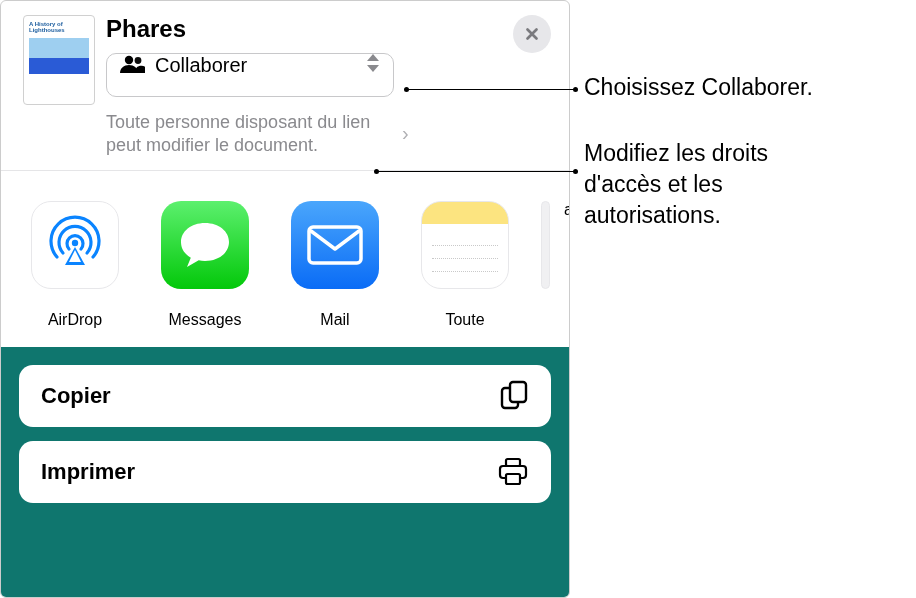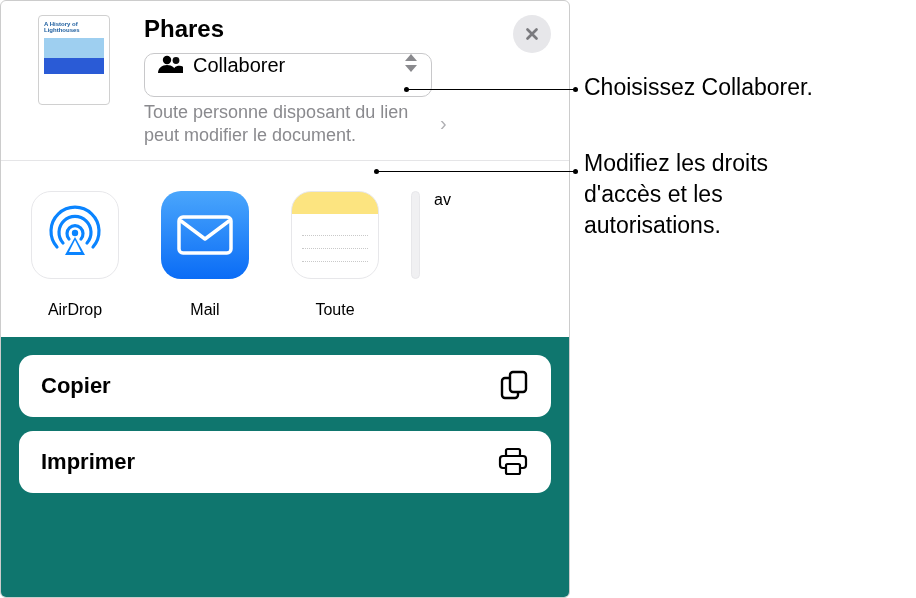--- a/index.html
+++ b/index.html
@@ -22,22 +22,22 @@
     }
     .annotations {
       flex: 1;
       position: relative;
       padding: 0 10px;
     }
 
     
     .hdr {
       display: flex;
-      padding: 14px 18px 14px 37px;
-      gap: 34px;
+      padding: 14px 18px 14px 22px;
+      gap: 11px;
       border-bottom: 1px solid #e5e5e7;
     }
     .thumb {
       width: 72px;
       height: 90px;
       border: 1px solid #d0d0d0;
       border-radius: 4px;
       background: #fff;
       flex-shrink: 0;
       padding: 5px 5px;
@@ -81,21 +81,21 @@
       border-bottom: 7px solid #8a8a8e;
     }
     .caret-dn {
       border-left: 6px solid transparent;
       border-right: 6px solid transparent;
       border-top: 7px solid #8a8a8e;
       margin-top: 2px;
     }
     .chev-col { display:flex; flex-direction:column; align-items:center; gap:2px; }
     .perm {
-      margin-top: 4px;
+      margin-top: 14px;
       font-size: 18px;
       line-height: 1.25;
       color: #8a8a8e;
       cursor: pointer;
       display: flex;
       align-items: center;
       gap: 4px;
     }
     .perm .chv {
       font-size: 20px;
@@ -246,20 +246,28 @@
             <path d="M26 36a8 8 0 1 1 12 0"></path>
           </g>
           <circle cx="32" cy="30" r="3.2" fill="#0a84ff"></circle>
           <path d="M32 34l-10 18h20z" fill="#0a84ff"></path>
           <path d="M32 37l-6 12h12z" fill="#fff"></path>
         </svg>
       </div>
       <div class="app-label">AirDrop</div>
     </div>
 
+    <div class="app">
+      <div class="tile tile-msg">
+        <svg width="60" height="56" viewBox="0 0 60 56">
+          <path d="M30 6c14 0 24 8.5 24 19S44 44 30 44c-2.2 0-4.3-.2-6.3-.7L12 50l3.8-9.3C9.3 36.8 6 31.4 6 25 6 14.5 16 6 30 6z" fill="#fff"></path>
+        </svg>
+      </div>
+      <div class="app-label">Messages</div>
+    </div>
 
     <div class="app">
       <div class="tile tile-mail">
         <svg width="60" height="44" viewBox="0 0 60 44">
           <rect x="4" y="4" width="52" height="36" rx="4" fill="none" stroke="#fff" stroke-width="3.5"></rect>
           <path d="M6 8l24 18L54 8" fill="none" stroke="#fff" stroke-width="3.5" stroke-linecap="round" stroke-linejoin="round"></path>
         </svg>
       </div>
       <div class="app-label">Mail</div>
     </div>
@@ -299,14 +307,14 @@
     </div>
   </div>
 
 </div>
 
 <div class="annotations">
   <div class="leader" style="top:89px; left:-165px; width:172px;"></div>
   <div class="ann" style="top:72px; left:14px;">Choisissez Collaborer.</div>
 
   <div class="leader" style="top:171px; left:-195px; width:202px;"></div>
-  <div class="ann" style="top:148px; left:14px; width:260px;">Modifiez les droits d'accès et les autorisations.</div>
+  <div class="ann" style="top:138px; left:14px; width:260px;">Modifiez les droits d'accès et les autorisations.</div>
 </div>
 
 </body></html>

